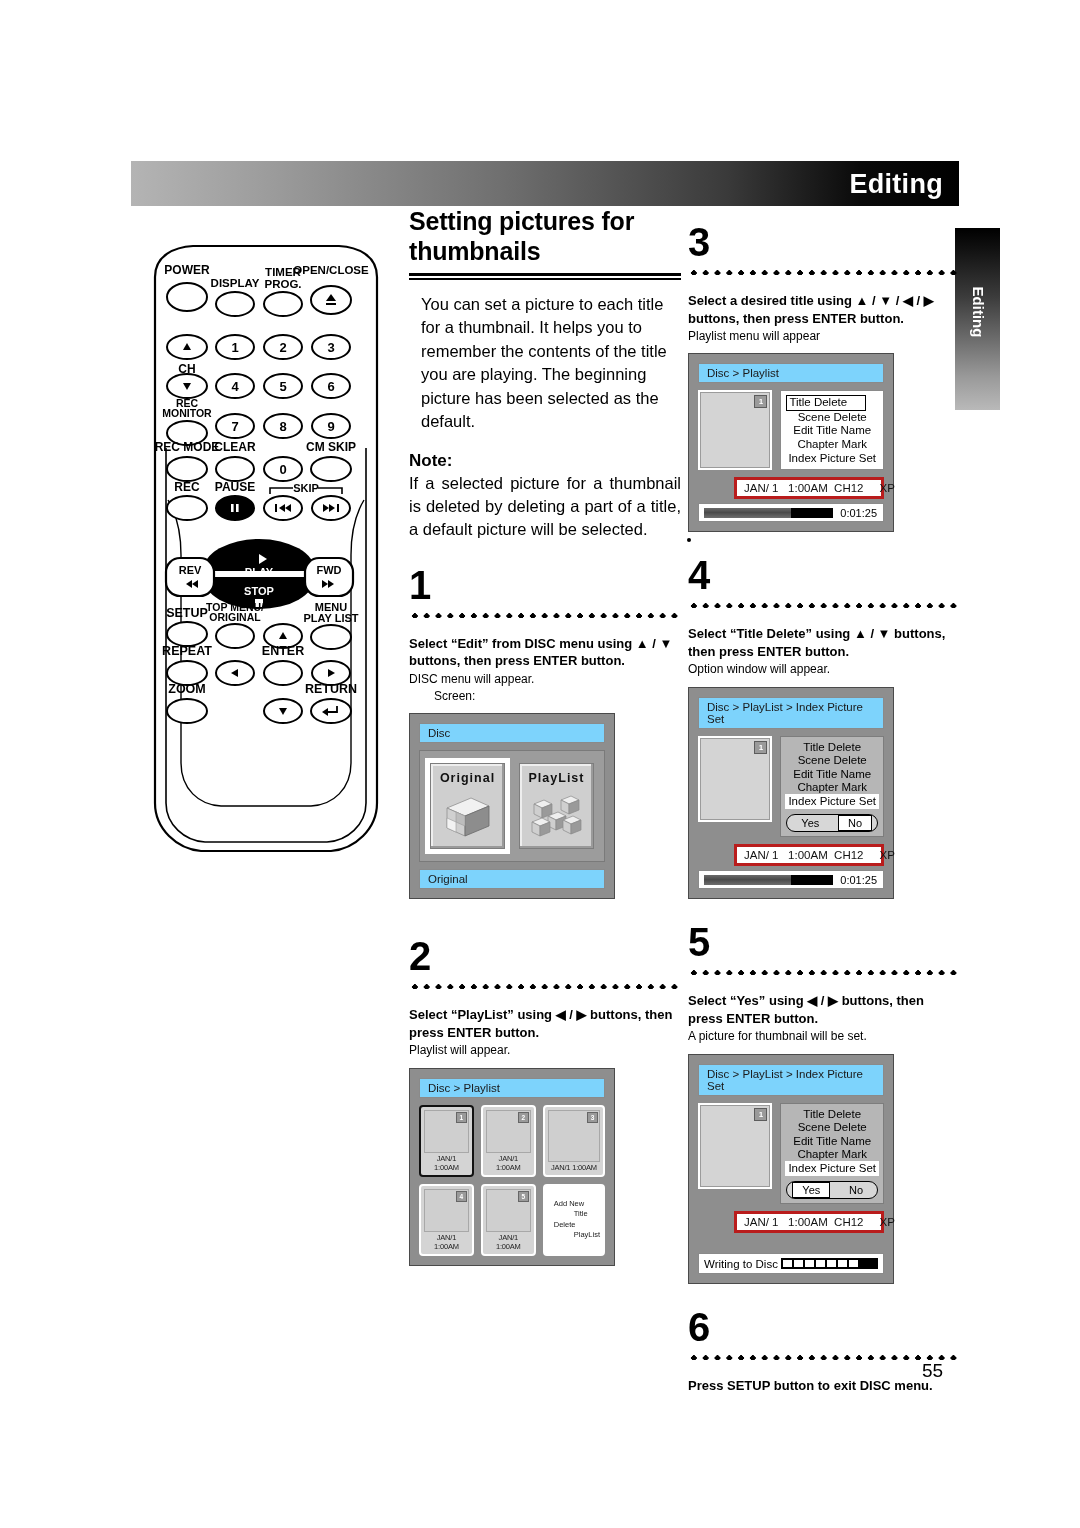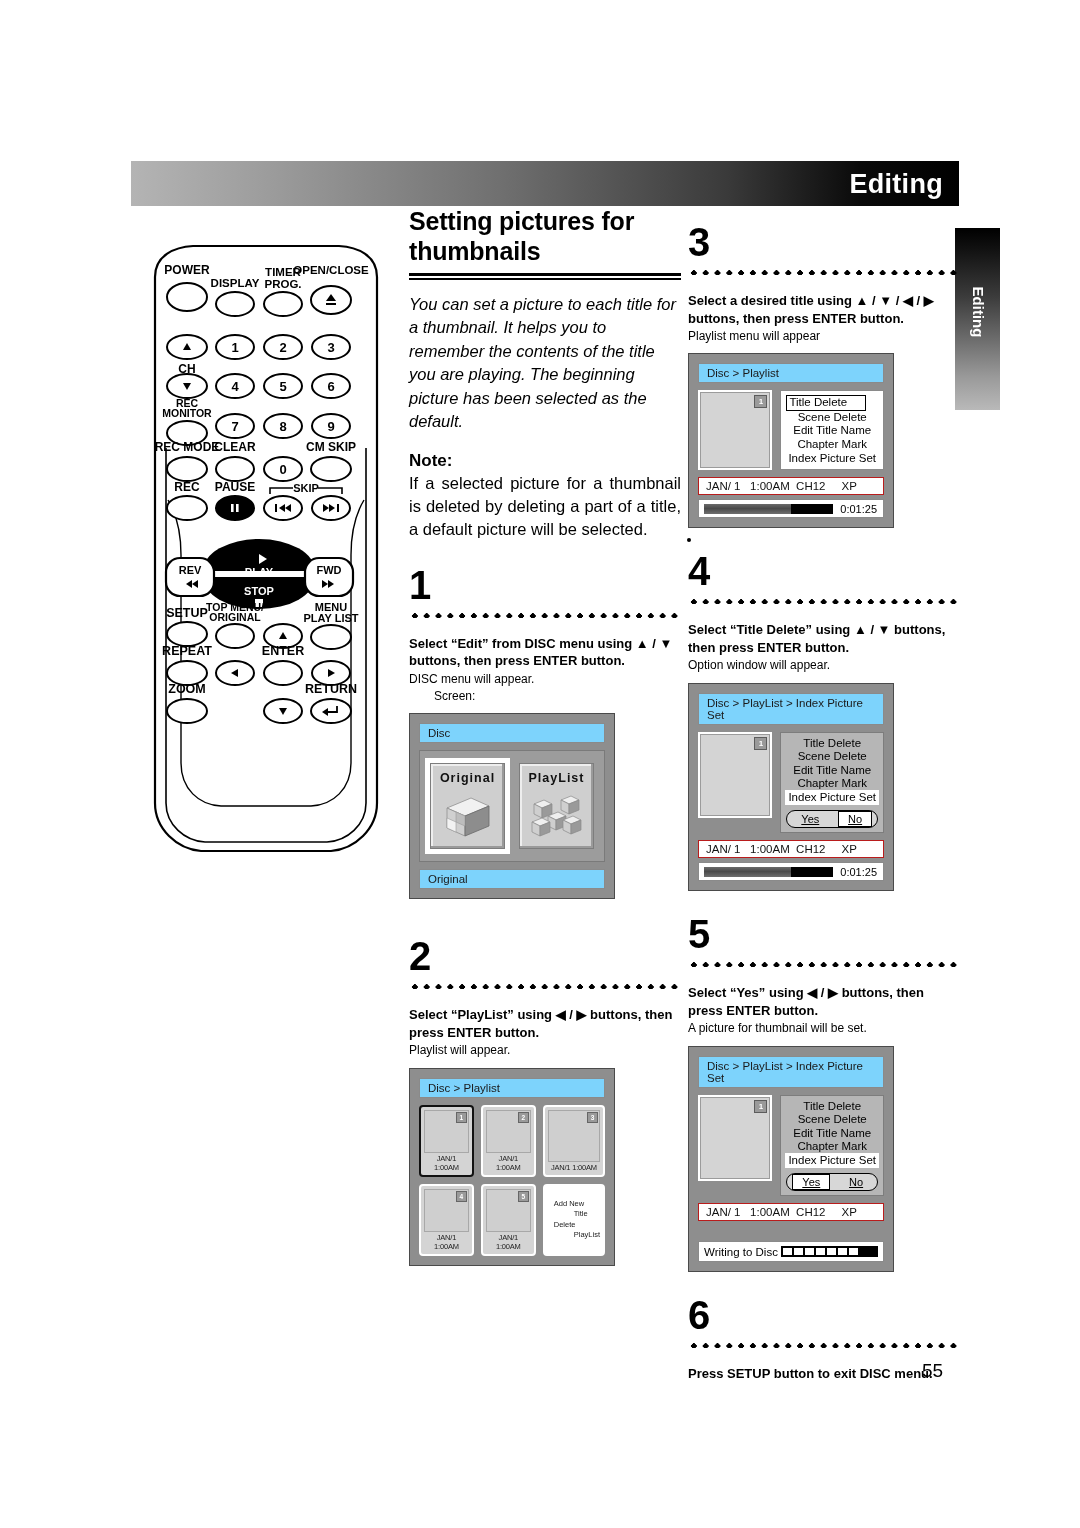--- a/index.html
+++ b/index.html
@@ -37,21 +37,21 @@
   #col-right{left:688px;top:225px;width:272px;}
 
   
   h1.sec-title{
     margin:0;font-size:25px;line-height:1.18;font-weight:bold;
     letter-spacing:-.2px;
   }
   .rule{height:0;border-top:3px solid #000;border-bottom:2px solid #000;
         margin:7px 0 0 0;padding-top:2px;width:100%;}
   p.body{
-    margin:13px 0 0 0;font-size:16.5px;line-height:1.42;font-style:italic;
+    margin:13px 0 0 12px;font-size:16.5px;line-height:1.42;
   }
   p.note-label{margin:17px 0 0 0;font-size:17px;font-weight:bold;}
   p.note-body{margin:1px 0 0 0;font-size:16.5px;line-height:1.42;text-align:justify;}
 
   .step-num{
     font-size:40px;font-weight:bold;line-height:.85;margin:0;
     letter-spacing:-1px;
   }
   .dots{
     height:10px;margin:6px 0 0 0;width:100%;
@@ -86,41 +86,41 @@
     font-size:8px;line-height:11px;text-align:center;font-weight:bold;
   }
   .tv-menu{
     background:#fff;border:1px solid #8a8a8a;padding:4px 5px;
     font-size:11.5px;line-height:1.18;flex:1;
   }
   .tv-menu .mi{padding:0 2px;white-space:nowrap;text-align:center;}
   .tv-menu .mi.boxed{border:1px solid #000;display:inline-block;padding:0 18px 0 2px;}
   .tv-menu .mi.hl{background:#fff;box-shadow:0 0 0 1px #fff;}
   .tv-info{
-    background:#fff;border:1px solid #b91c1c;margin-top:7px;
-    font-size:11.5px;padding:2px 7px;color:#111;white-space:pre;
+    background:#fff;border:3px solid #b91c1c;margin-top:7px;
+    font-size:11.5px;padding:2px 7px;color:#111;white-space:pre;margin-left:36px;
   }
   .tv-prog{
     margin-top:4px;background:#fff;border:1px solid #8a8a8a;
     display:flex;align-items:center;height:17px;padding:0 2px;
   }
   .tv-prog .track{
     flex:1;height:10px;background:#000;position:relative;margin:0 3px;
   }
   .tv-prog .track .filled{
     position:absolute;left:0;top:0;bottom:0;width:67%;
     background:linear-gradient(to bottom,#6a6a6a,#4a4a4a 45%,#6e6e6e);
   }
   .tv-prog .time{font-size:11px;padding:0 4px;}
   .yesno{
     margin-top:6px;border:1px solid #000;border-radius:9px;
     display:flex;justify-content:space-around;align-items:center;
     font-size:11px;height:16px;background:#d7d7d7;
   }
-  .yesno span{padding:0 9px;line-height:14px;text-decoration:underline;}
+  .yesno span{padding:0 9px;line-height:14px;}
   .yesno span.sel{border:1px solid #000;background:#fff;}
 
   
   .tv-writing{
     margin-top:20px;background:#fff;border:1px solid #8a8a8a;height:19px;
     display:flex;align-items:center;padding:0 5px;font-size:11.5px;gap:3px;text-align:center;
   }
   .tv-writing .blocks{
     flex:1;height:11px;background:#000;display:flex;align-items:center;
     gap:2px;padding:0 2px;

